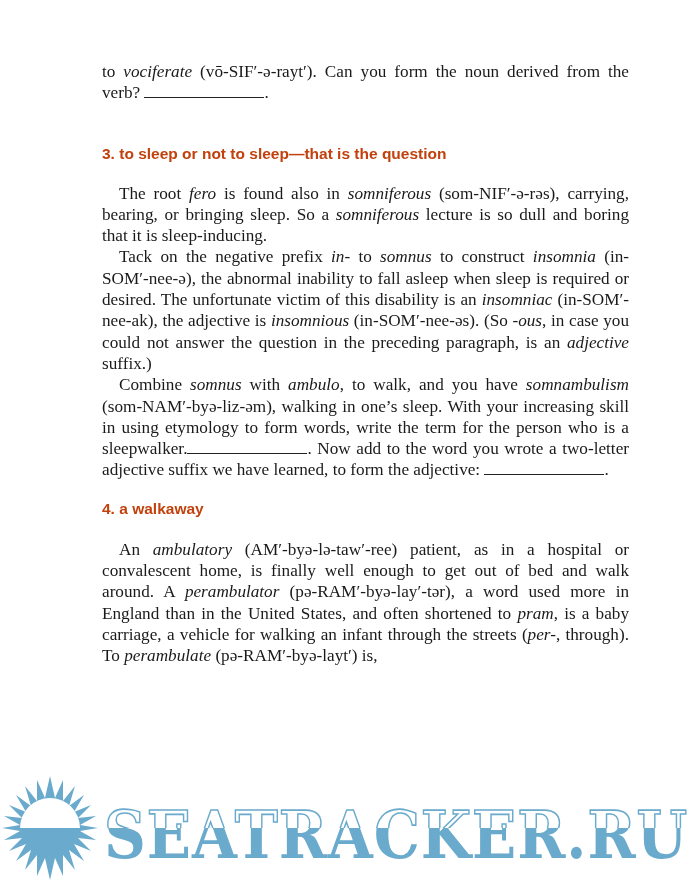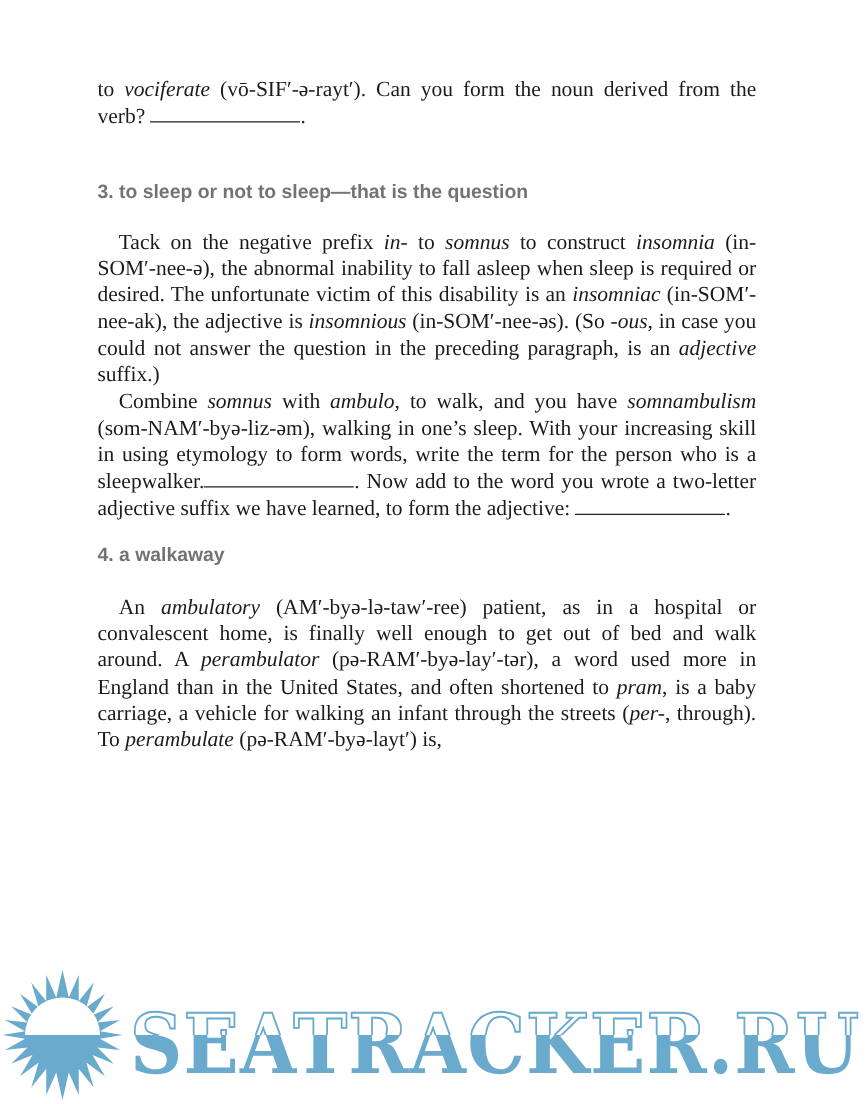--- a/index.html
+++ b/index.html
@@ -1,35 +1,36 @@
 <!DOCTYPE html>
 <html><head>
 <meta charset="utf-8">
 <style>
   html, body { margin: 0; padding: 0; background: #ffffff; }
   body { width: 694px; height: 883px; position: relative; overflow: hidden; }
-  .page { position: absolute; left: 78px; top: 61px; width: 527px; color: #1a1a1a;
+  .page { position: absolute; left: 102px; top: 61px; width: 527px; color: #1a1a1a;
           font-family: "Liberation Serif", "DejaVu Serif", serif; font-size: 17.2px; line-height: 21.3px; }
   p { margin: 0; text-align: justify; text-indent: 17px; }
   p.noindent { text-indent: 0; }
   em { font-style: italic; }
   h2 { font-family: "Liberation Sans", "DejaVu Sans", sans-serif; font-weight: bold; font-size: 15.5px;
-       margin: 0; line-height: 20px; color: #737373; }
+       margin: 0; line-height: 20px; color: #c2410c; }
   .h3 { margin-top: 40px; margin-bottom: 19px; }
   .h4 { margin-top: 18px; margin-bottom: 20px; }
   .blank { display: inline-block; border-bottom: 1px solid #222; height: 15px; vertical-align: baseline; }
   .watermark { position: absolute; left: 0; top: 776px; width: 694px; height: 107px; }
 </style>
 </head>
 <body>
 
 <div class="page">
   <p class="noindent">to <em>vociferate</em> (vō-SIF′-ə-rayt′). Can you form the noun derived from the verb? <span class="blank" style="width: 120px;"></span>.</p>
 
   <h2 class="h3">3. to sleep or not to sleep—that is the question</h2>
+  <p>The root <em>fero</em> is found also in <em>somniferous</em> (som-NIF′-ə-rəs), carrying, bearing, or bringing sleep. So a <em>somniferous</em> lecture is so dull and boring that it is sleep-inducing.</p>
   <p>Tack on the negative prefix <em>in-</em> to <em>somnus</em> to construct <em>insomnia</em> (in-SOM′-nee-ə), the abnormal inability to fall asleep when sleep is required or desired. The unfortunate victim of this disability is an <em>insomniac</em> (in-SOM′-nee-ak), the adjective is <em>insomnious</em> (in-SOM′-nee-əs). (So <em>-ous</em>, in case you could not answer the question in the preceding paragraph, is an <em>adjective</em> suffix.)</p>
   <p>Combine <em>somnus</em> with <em>ambulo</em>, to walk, and you have <em>somnambulism</em> (som-NAM′-byə-liz-əm), walking in one’s sleep. With your increasing skill in using etymology to form words, write the term for the person who is a sleepwalker.<span class="blank" style="width: 120px;"></span>. Now add to the word you wrote a two-letter adjective suffix we have learned, to form the adjective: <span class="blank" style="width: 120px;"></span>.</p>
 
   <h2 class="h4">4. a walkaway</h2>
   <p>An <em>ambulatory</em> (AM′-byə-lə-taw′-ree) patient, as in a hospital or convalescent home, is finally well enough to get out of bed and walk around. A <em>perambulator</em> (pə-RAM′-byə-lay′-tər), a word used more in England than in the United States, and often shortened to <em>pram</em>, is a baby carriage, a vehicle for walking an infant through the streets (<em>per-</em>, through). To <em>perambulate</em> (pə-RAM′-byə-layt′) is,</p>
 </div>
 
 <svg class="watermark" viewBox="0 0 694 107" xmlns="http://www.w3.org/2000/svg">
   <defs>
     <clipPath id="lowerHalf">

